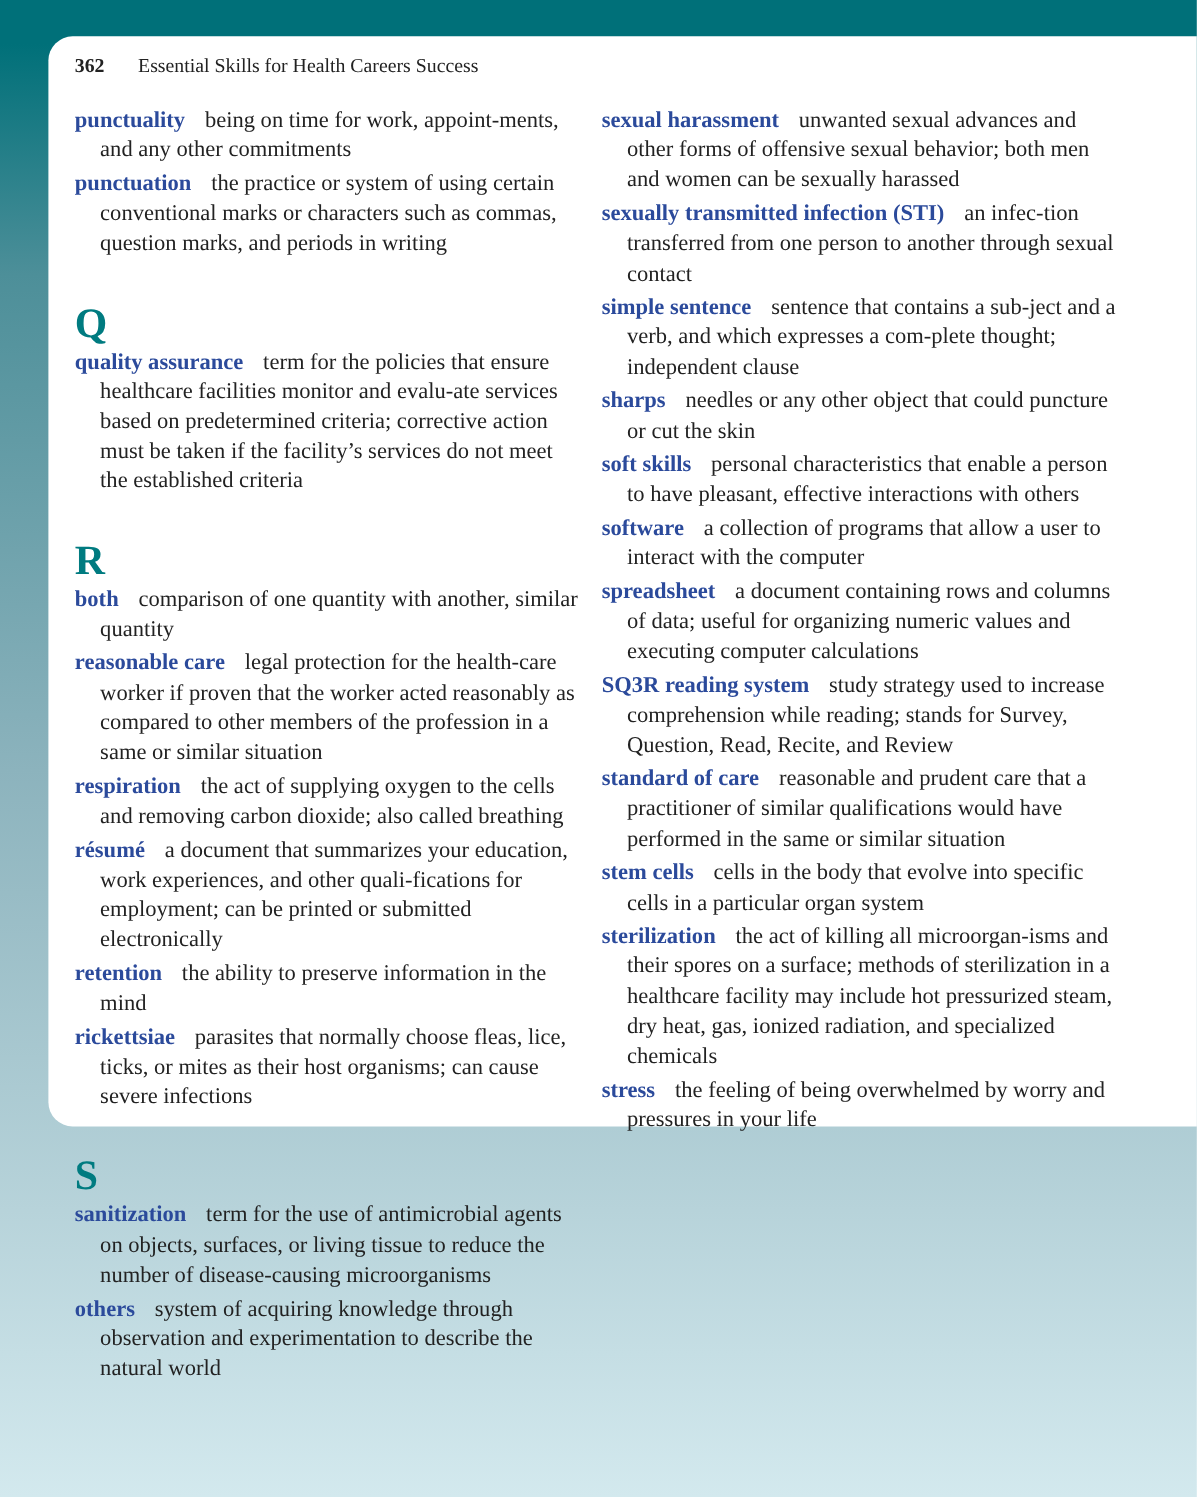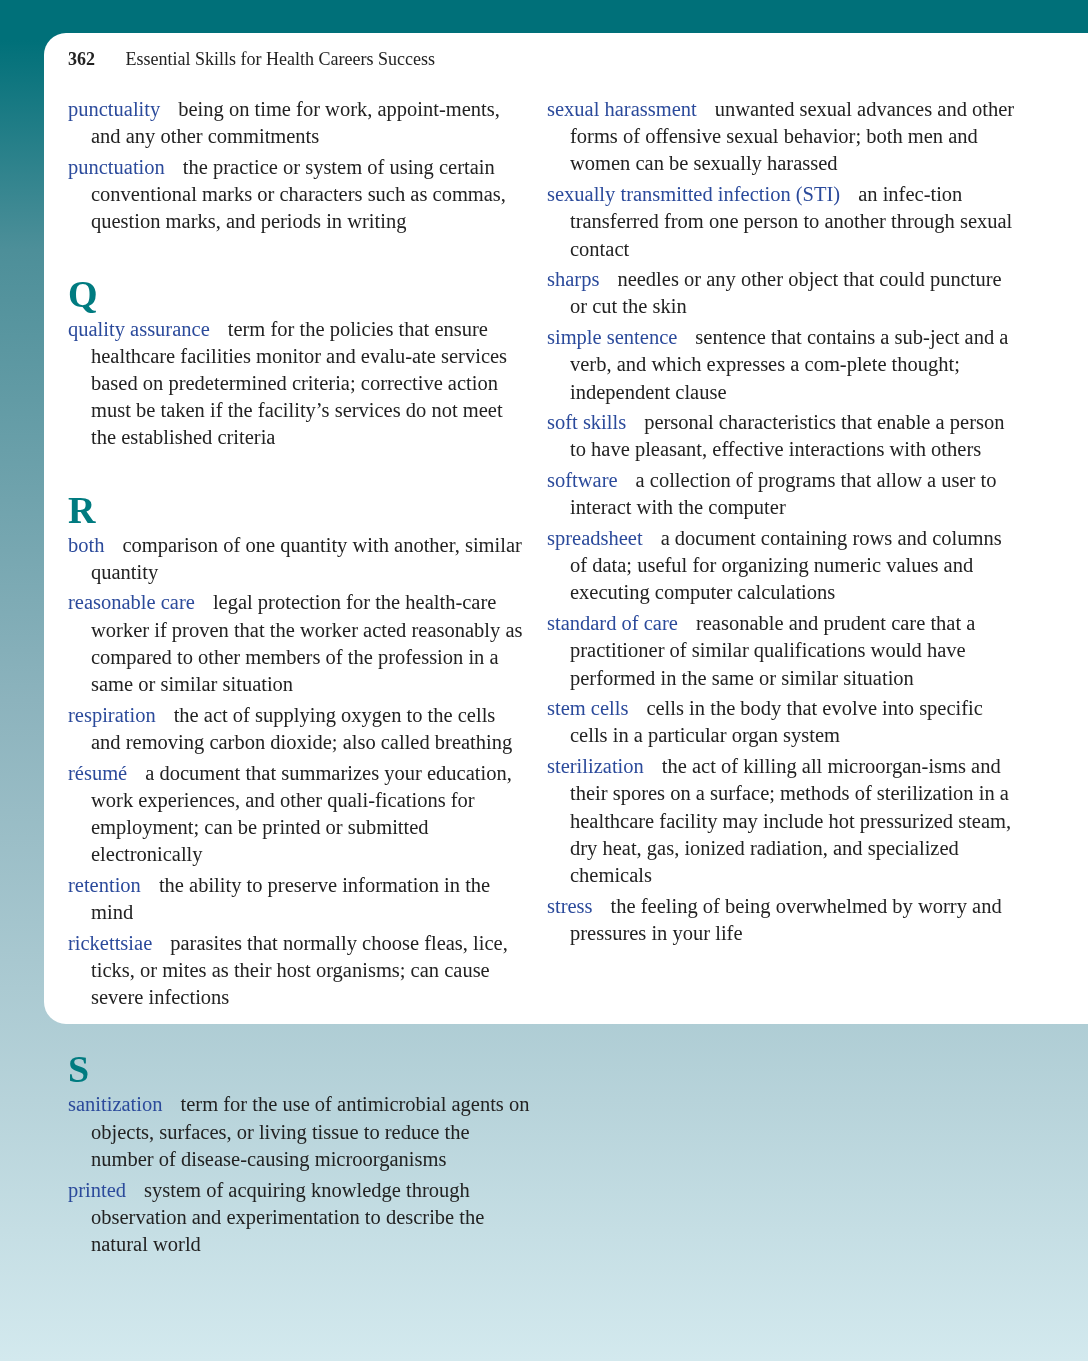--- a/index.html
+++ b/index.html
@@ -19,21 +19,21 @@
       font-size: 18px; color: #222;
     }
     .running-head .pnum { font-weight: bold; margin-right: 26px; }
     .col { position: absolute; top: 63px; width: 462px; }
     .col.left { left: 24px; }
     .col.right { left: 503px; width: 470px; }
     .entry {
       font-size: 20.5px; line-height: 27.2px; color: #222;
       padding-left: 23px; text-indent: -23px; margin-bottom: 3.5px;
     }
-    .term { color: #2b4a9b; font-weight: normal; margin-right: 18px; }
+    .term { color: #2b4a9b; font-weight: bold; margin-right: 18px; }
     .letter {
       font-size: 38px; font-weight: bold; color: #007b80;
       line-height: 36px; margin-top: 40px; margin-bottom: 4px;
     }
   </style>
 </head>
 <body>
 
 <div class="page">
   <div class="running-head">
@@ -55,32 +55,33 @@
         <div class="entry"><span class="term">both</span><span>comparison of one quantity with another, similar quantity</span></div>
         <div class="entry"><span class="term">reasonable care</span><span>legal protection for the health-care worker if proven that the worker acted reasonably as compared to other members of the profession in a same or similar situation</span></div>
         <div class="entry"><span class="term">respiration</span><span>the act of supplying oxygen to the cells and removing carbon dioxide; also called breathing</span></div>
         <div class="entry"><span class="term">résumé</span><span>a document that summarizes your education, work experiences, and other quali-fications for employment; can be printed or submitted electronically</span></div>
         <div class="entry"><span class="term">retention</span><span>the ability to preserve information in the mind</span></div>
         <div class="entry"><span class="term">rickettsiae</span><span>parasites that normally choose fleas, lice, ticks, or mites as their host organisms; can cause severe infections</span></div>
       </div>
     <div class="letter">S</div>
     <div id="left-s">
         <div class="entry"><span class="term">sanitization</span><span>term for the use of antimicrobial agents on objects, surfaces, or living tissue to reduce the number of disease-causing microorganisms</span></div>
-        <div class="entry"><span class="term">printed</span><span>system of acquiring knowledge through observation and experimentation to describe the natural world</span></div>
+        <div class="entry"><span class="term">others</span><span>system of acquiring knowledge through observation and experimentation to describe the natural world</span></div>
       </div>
   </div>
 
   <div class="col right">
     <div id="right-entries">
         <div class="entry"><span class="term">sexual harassment</span><span>unwanted sexual advances and other forms of offensive sexual behavior; both men and women can be sexually harassed</span></div>
         <div class="entry"><span class="term">sexually transmitted infection (STI)</span><span>an infec-tion transferred from one person to another through sexual contact</span></div>
+        <div class="entry"><span class="term">simple sentence</span><span>sentence that contains a sub-ject and a verb, and which expresses a com-plete thought; independent clause</span></div>
         <div class="entry"><span class="term">sharps</span><span>needles or any other object that could puncture or cut the skin</span></div>
-        <div class="entry"><span class="term">simple sentence</span><span>sentence that contains a sub-ject and a verb, and which expresses a com-plete thought; independent clause</span></div>
         <div class="entry"><span class="term">soft skills</span><span>personal characteristics that enable a person to have pleasant, effective interactions with others</span></div>
         <div class="entry"><span class="term">software</span><span>a collection of programs that allow a user to interact with the computer</span></div>
         <div class="entry"><span class="term">spreadsheet</span><span>a document containing rows and columns of data; useful for organizing numeric values and executing computer calculations</span></div>
+        <div class="entry"><span class="term">SQ3R reading system</span><span>study strategy used to increase comprehension while reading; stands for Survey, Question, Read, Recite, and Review</span></div>
         <div class="entry"><span class="term">standard of care</span><span>reasonable and prudent care that a practitioner of similar qualifications would have performed in the same or similar situation</span></div>
         <div class="entry"><span class="term">stem cells</span><span>cells in the body that evolve into specific cells in a particular organ system</span></div>
         <div class="entry"><span class="term">sterilization</span><span>the act of killing all microorgan-isms and their spores on a surface; methods of sterilization in a healthcare facility may include hot pressurized steam, dry heat, gas, ionized radiation, and specialized chemicals</span></div>
         <div class="entry"><span class="term">stress</span><span>the feeling of being overwhelmed by worry and pressures in your life</span></div>
       </div>
   </div>
 </div>
 
 </body></html>

